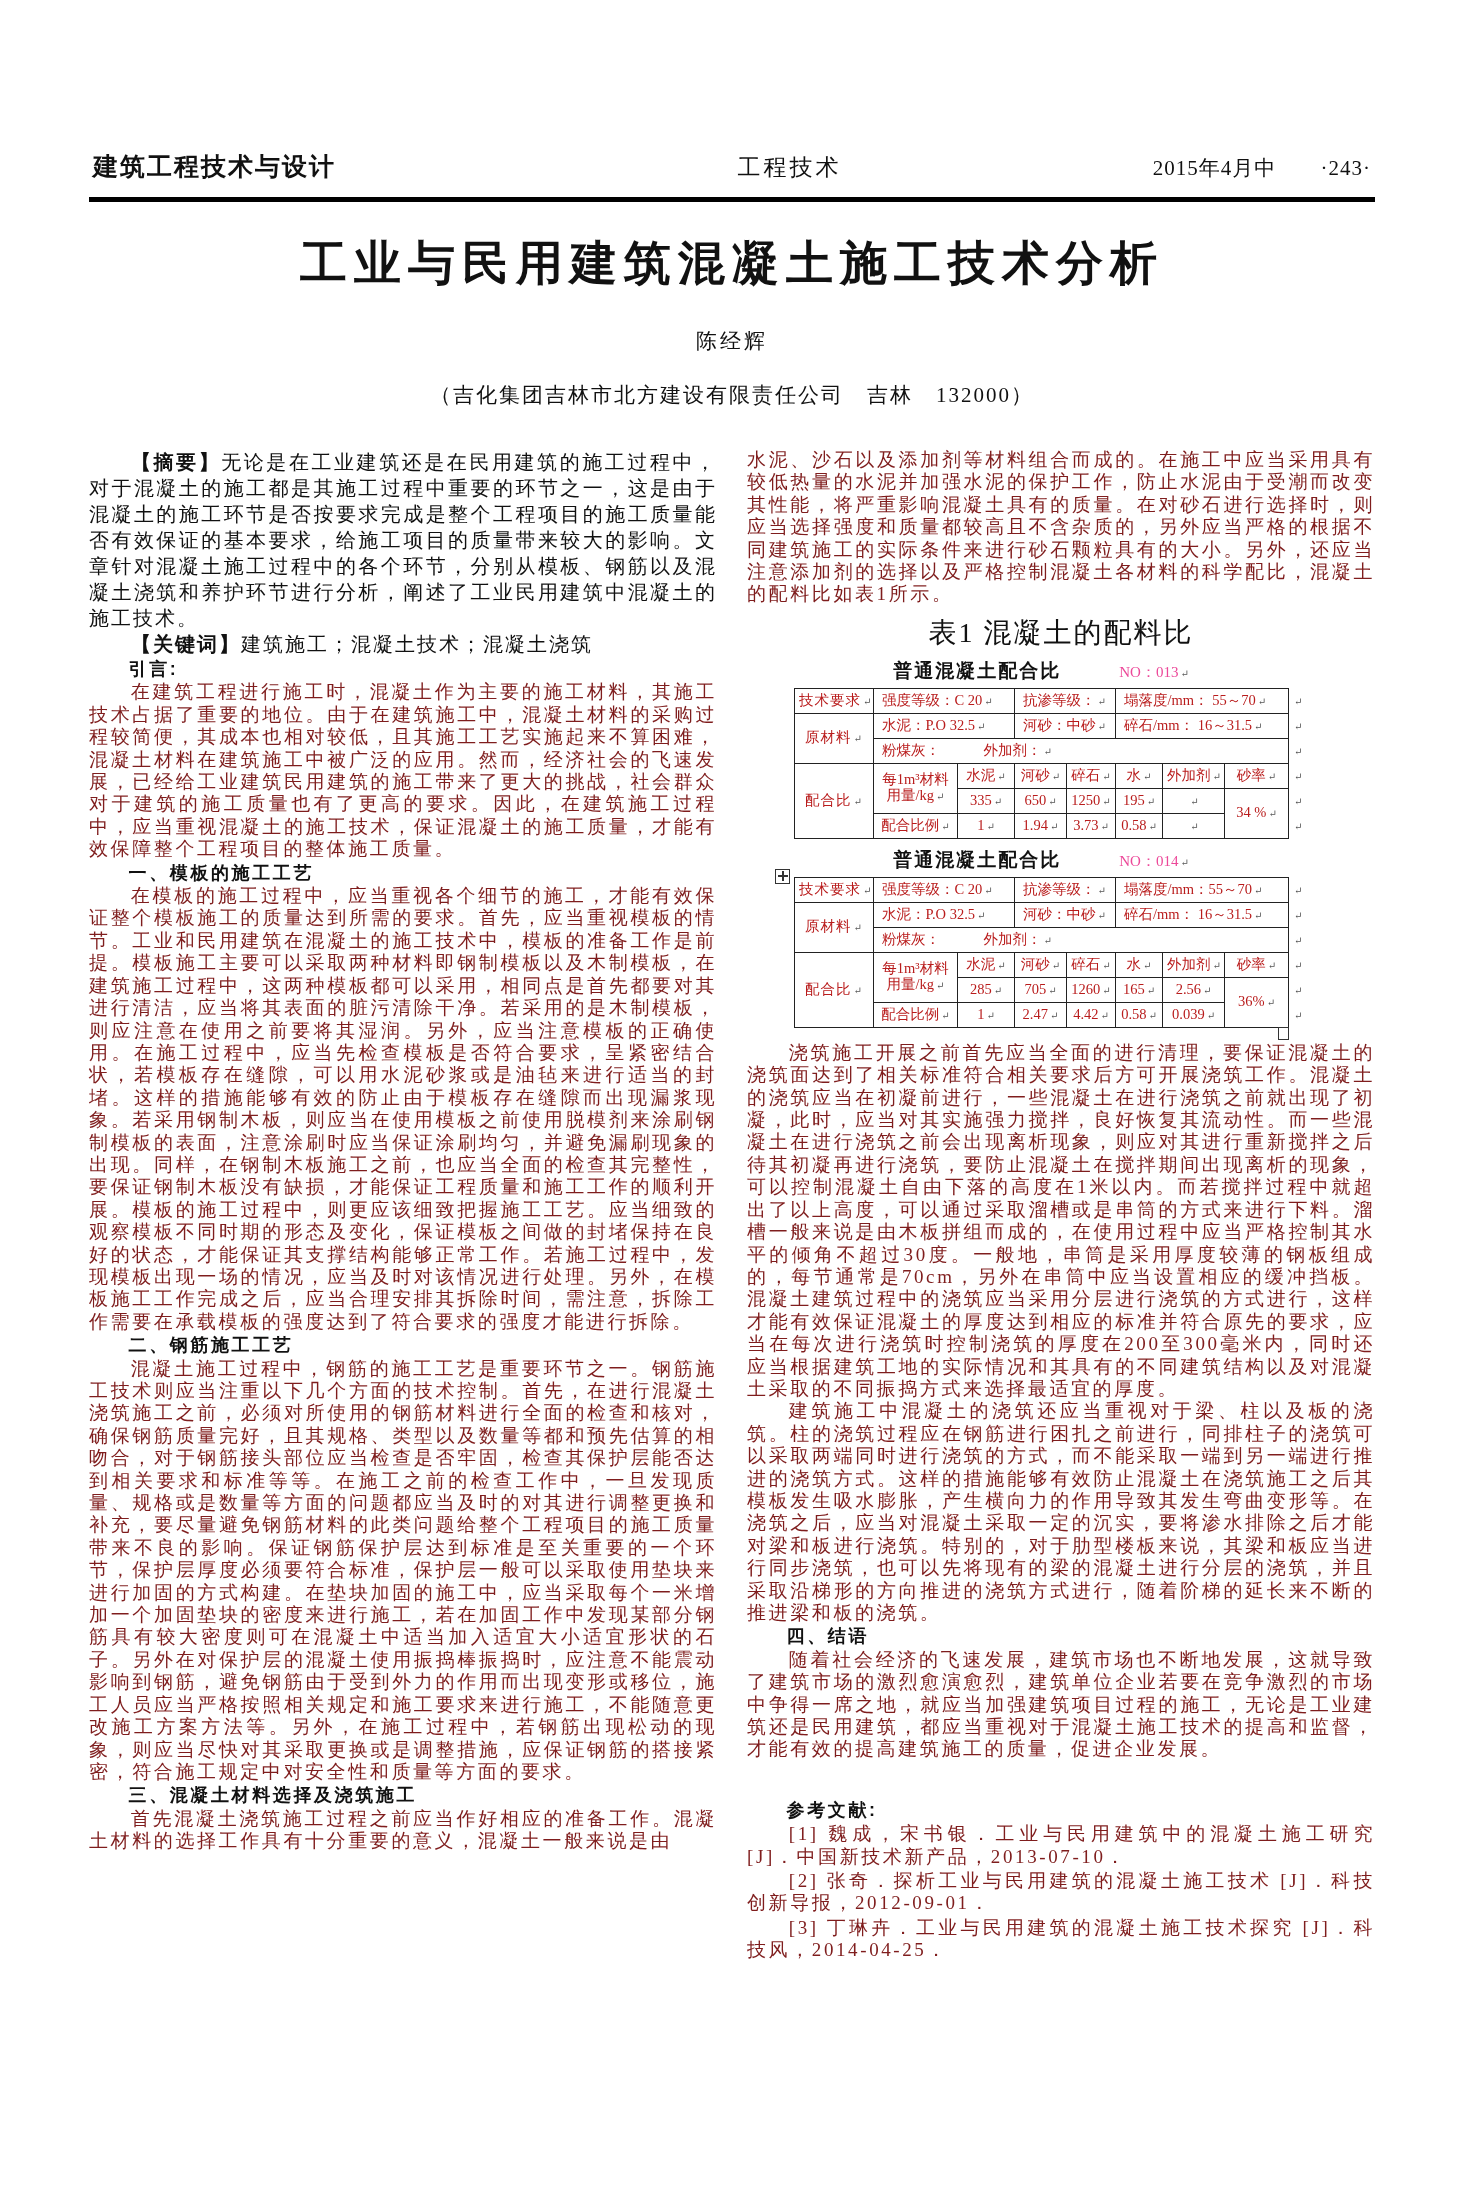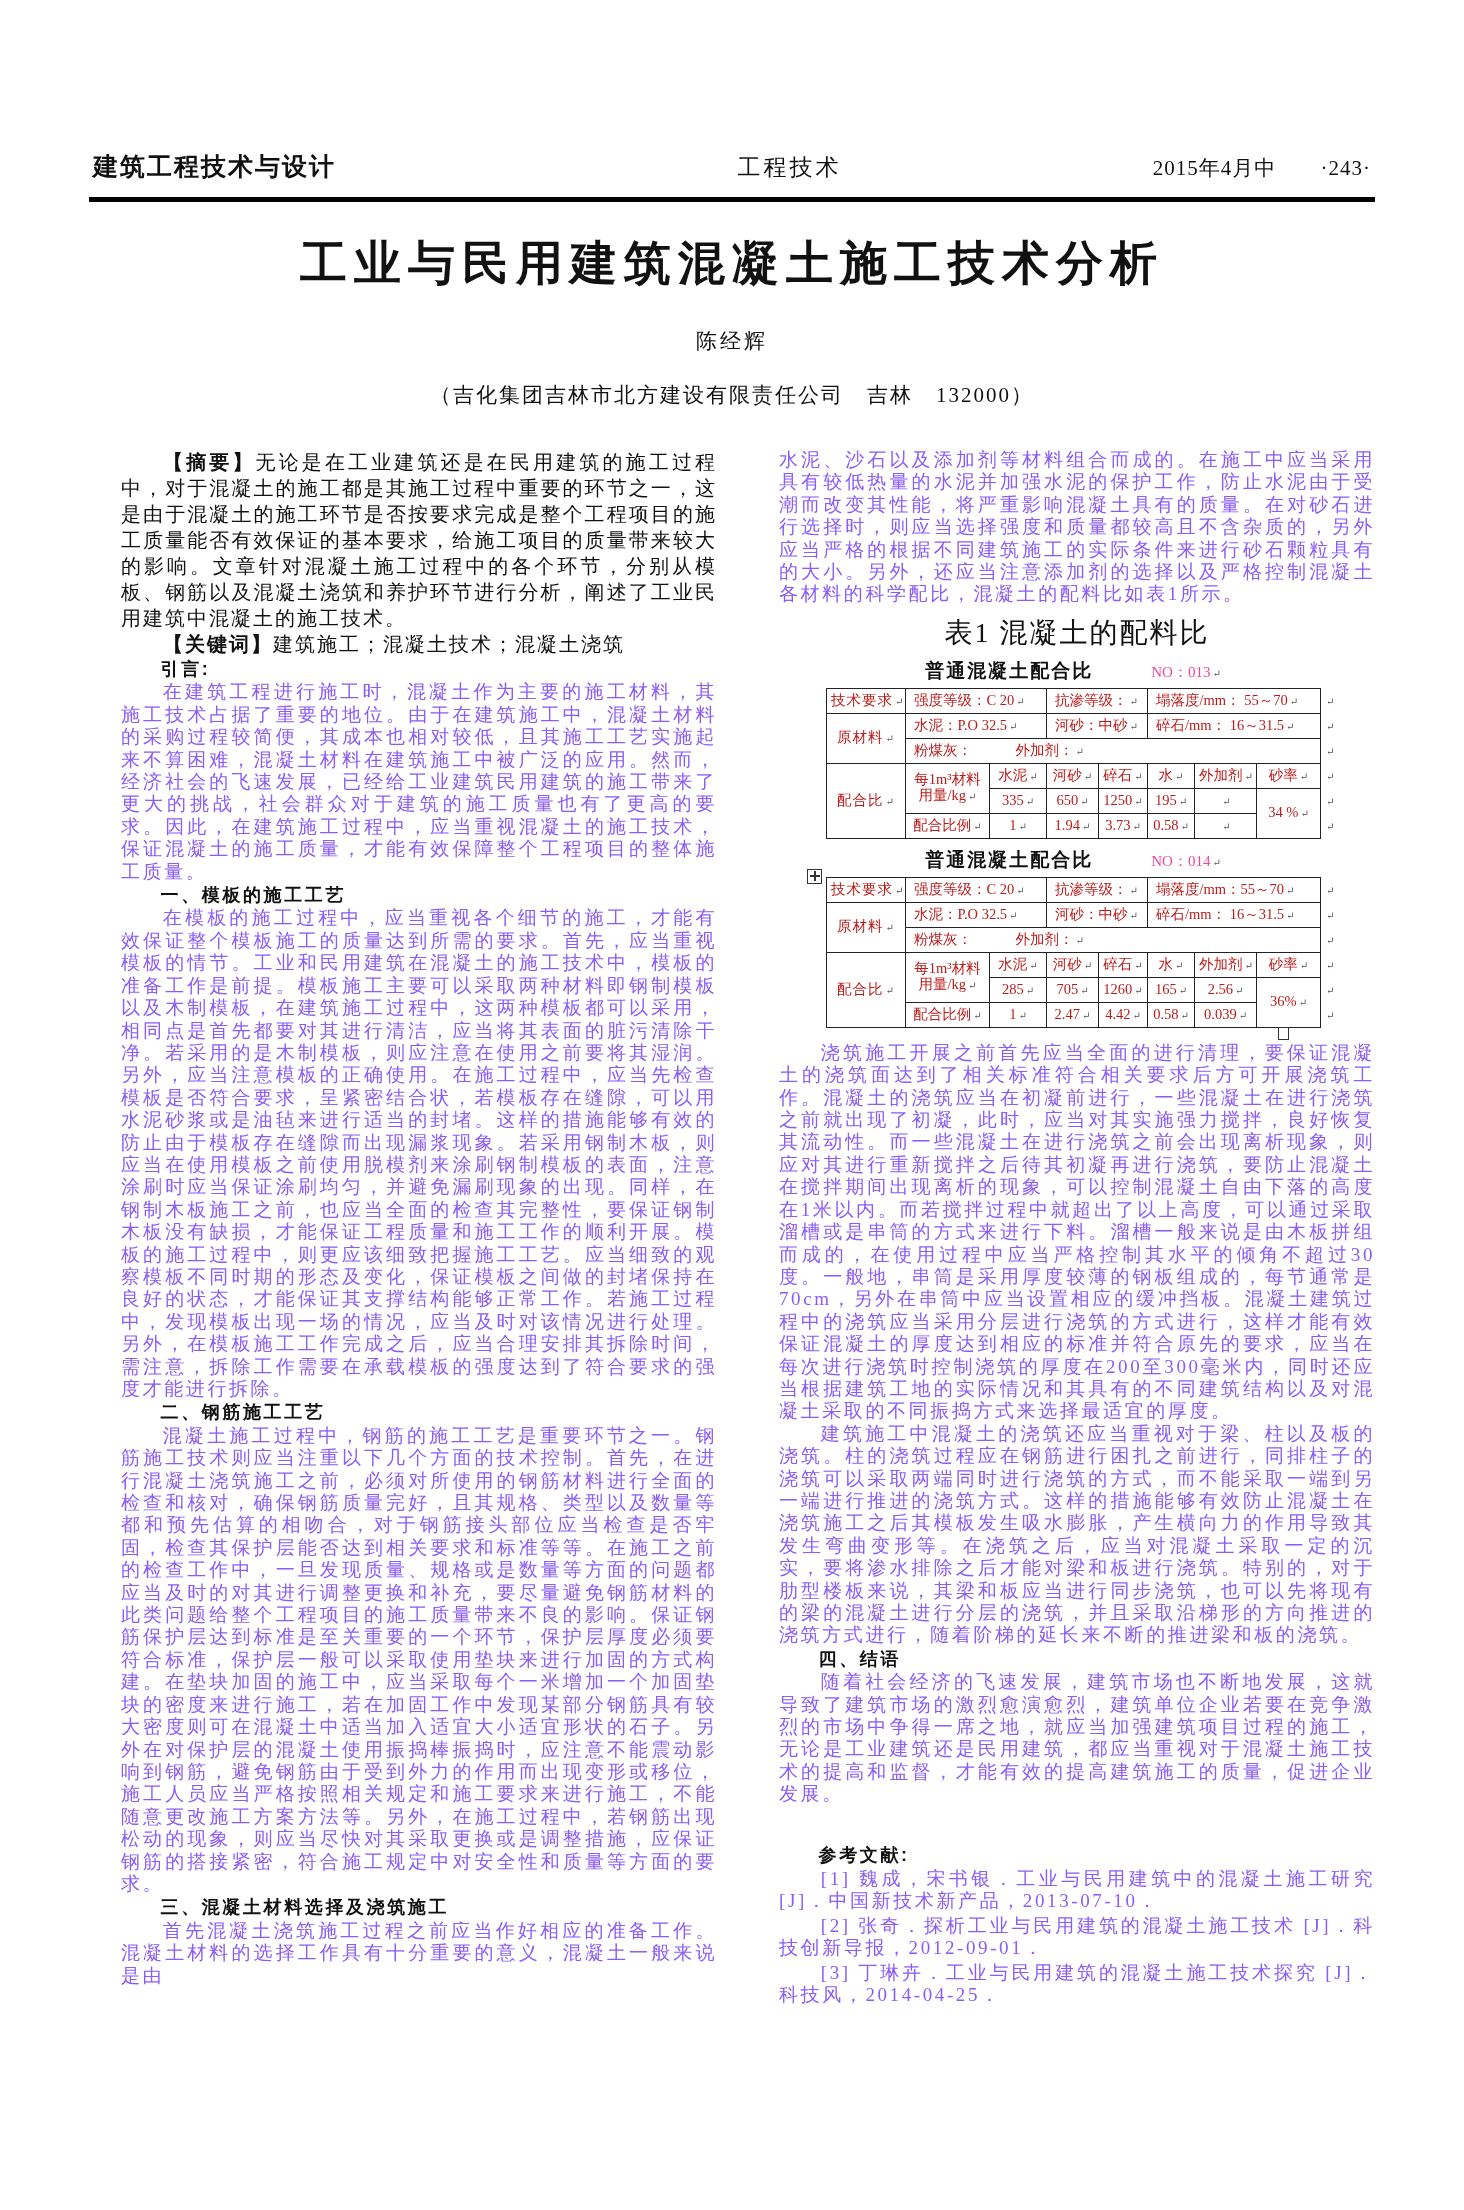--- a/index.html
+++ b/index.html
@@ -20,24 +20,24 @@
   .runhead .issue .pg{margin-left:38px;}
   
   .art-title{
     text-align:center;font-weight:bold;font-size:47px;letter-spacing:7px;
     margin-top:30px;font-family:"Liberation Serif","DejaVu Serif",serif;
   }
   .art-author{text-align:center;font-size:21px;letter-spacing:3px;margin-top:32px;}
   .art-affil{text-align:center;font-size:21px;letter-spacing:2px;margin-top:26px;}
   
   .cols{display:flex;gap:30px;margin-top:40px;}
-  .col{width:628px;margin-left:32px;}
+  .col{width:628px;}
   .para{
     font-size:19px;line-height:22.4px;letter-spacing:2.6px;
-    text-align:justify;margin:0;text-indent:2.2em;color:#8b5cf6;
+    text-align:justify;margin:0;text-indent:2.2em;color:#7f1d1d;
   }
   .para.noindent{text-indent:0;}
   .abs{font-size:20px;line-height:26px;letter-spacing:2px;text-align:justify;margin:0;text-indent:2.1em;}
   .abs .lbl{font-family:"Liberation Sans","DejaVu Sans",sans-serif;font-weight:bold;}
   .h{
     font-family:"Liberation Sans","DejaVu Sans",sans-serif;font-weight:bold;
     font-size:18px;line-height:22.4px;letter-spacing:2.6px;text-indent:2.2em;margin:1px 0;
   }
   .ref{margin:2px 0;}
   .refs-head{margin-top:38px;}

